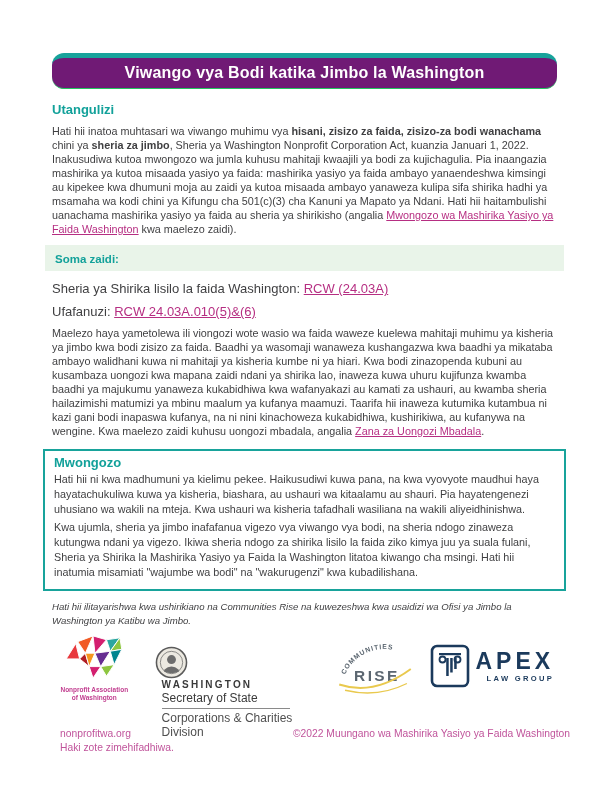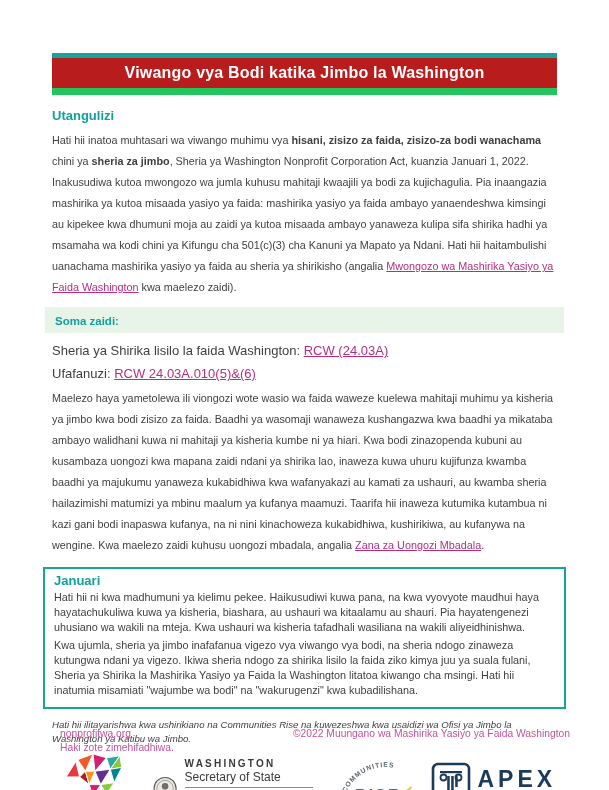--- a/index.html
+++ b/index.html
@@ -6,36 +6,36 @@
   .page{
     position:relative;
     width:609px;height:790px;
     background:#ffffff;
     font-family:"Liberation Sans",sans-serif;
     color:#3f3f41;
     overflow:hidden;
   }
   .banner{
     margin:53px 52px 0 52px;
-    background:#b91c1c;
+    background:#701a75;
     border-top:5px solid #18a39b;
-    border-bottom:7px solid #22c55e;
+    border-bottom:1px solid #22c55e;
     height:30px;
-    display:flex;align-items:center;justify-content:center;
+    display:flex;align-items:center;justify-content:center;border-radius:12px;
   }
   .banner-title{
     color:#ffffff;font-size:16px;font-weight:bold;letter-spacing:.2px;
   }
   .content{margin:0 52px;}
   .teal-heading{
     color:#12a19a;font-weight:bold;font-size:13px;
     margin:13px 0 0 0;
   }
   .body-text{
-    font-size:10.8px;line-height:21px;color:#3f3f41;
+    font-size:10.8px;line-height:14px;color:#3f3f41;
     margin:7px 0 0 0;text-align:left;
   }
   .body-text b{color:#3f3f41;}
   a.doc-link{color:#b62e82;text-decoration:underline;cursor:pointer;}
   .soma-band{
     background:#e9f4e9;
     margin:9px -7px 11px -7px;
     padding:4px 7px 4px 10px;
   }
   .soma-heading{color:#12a19a;font-weight:bold;font-size:11.5px;}
@@ -52,21 +52,21 @@
     margin:9px 0 0 0;color:#3f3f41;
   }
   .logos{
     display:flex;align-items:flex-start;
     margin-top:7px;
   }
   .logo-nawa{width:74px;margin-left:6px;text-align:center;}
   .nawa-text{
     font-size:6.5px;font-weight:bold;color:#c13d8f;line-height:8px;margin-top:2px;
   }
-  .logo-sos{display:flex;align-items:center;width:160px;margin-left:24px;margin-top:6px;}
+  .logo-sos{display:flex;width:160px;margin-left:24px;margin-top:12px;flex-direction:column;}
   .sos-text{margin-left:7px;}
   .sos-line1{font-size:10px;font-weight:bold;letter-spacing:2.2px;color:#3a3a3a;}
   .sos-line2{font-size:12px;color:#3a3a3a;margin-top:1px;}
   .sos-divider{border-top:1px solid #8a8a8a;margin:3px 0 2px 0;width:128px;}
   .sos-line3{font-size:12px;color:#4f4f4f;}
   .logo-rise{width:78px;margin-left:24px;margin-top:6px;}
   .logo-apex{display:flex;align-items:center;width:130px;margin-left:16px;margin-top:10px;}
   .apex-text{margin-left:6px;}
   .apex-main{font-size:23px;font-weight:600;letter-spacing:4px;color:#1b3a5c;line-height:24px;}
   .apex-sub{font-size:7.6px;font-weight:bold;letter-spacing:2.3px;color:#1b3a5c;text-align:right;margin-top:1px;}
@@ -96,21 +96,21 @@
       <span class="soma-heading">Soma zaidi:</span>
     </div>
 
     <p class="ref-line"><span>Sheria ya Shirika lisilo la faida Washington: </span><a class="doc-link">RCW (24.03A)</a></p>
 
     <p class="ref-line"><span>Ufafanuzi: </span><a class="doc-link">RCW 24.03A.010(5)&amp;(6)</a></p>
 
     <p class="body-text"><span>Maelezo haya yametolewa ili viongozi wote wasio wa faida waweze kuelewa mahitaji muhimu ya kisheria ya jimbo kwa bodi zisizo za faida. Baadhi ya wasomaji wanaweza kushangazwa kwa baadhi ya mikataba ambayo walidhani kuwa ni mahitaji ya kisheria kumbe ni ya hiari. Kwa bodi zinazopenda kubuni au kusambaza uongozi kwa mapana zaidi ndani ya shirika lao, inaweza kuwa uhuru kujifunza kwamba baadhi ya majukumu yanaweza kukabidhiwa kwa wafanyakazi au kamati za ushauri, au kwamba sheria hailazimishi matumizi ya mbinu maalum ya kufanya maamuzi. Taarifa hii inaweza kutumika kutambua ni kazi gani bodi inapaswa kufanya, na ni nini kinachoweza kukabidhiwa, kushirikiwa, au kufanywa na wengine. Kwa maelezo zaidi kuhusu uongozi mbadala, angalia </span><a class="doc-link">Zana za Uongozi Mbadala</a><span>.</span></p>
 
     <div class="kanusho-box">
-      <div class="teal-heading">Januari</div>
+      <div class="teal-heading">Mwongozo</div>
       <p>Hati hii ni kwa madhumuni ya kielimu pekee. Haikusudiwi kuwa pana, na kwa vyovyote maudhui haya hayatachukuliwa kuwa ya kisheria, biashara, au ushauri wa kitaalamu au shauri. Pia hayatengenezi uhusiano wa wakili na mteja. Kwa ushauri wa kisheria tafadhali wasiliana na wakili aliyeidhinishwa.</p>
       <p>Kwa ujumla, sheria ya jimbo inafafanua vigezo vya viwango vya bodi, na sheria ndogo zinaweza kutungwa ndani ya vigezo. Ikiwa sheria ndogo za shirika lisilo la faida ziko kimya juu ya suala fulani, Sheria ya Shirika la Mashirika Yasiyo ya Faida la Washington litatoa kiwango cha msingi. Hati hii inatumia misamiati "wajumbe wa bodi" na "wakurugenzi" kwa kubadilishana.</p>
     </div>
 
     <p class="credit">Hati hii ilitayarishwa kwa ushirikiano na Communities Rise na kuwezeshwa kwa usaidizi wa Ofisi ya Jimbo la Washington ya Katibu wa Jimbo.</p>
 
     <div class="logos">
 
       <div class="logo-nawa">
         <svg width="62" height="46" viewBox="0 0 62 48">

